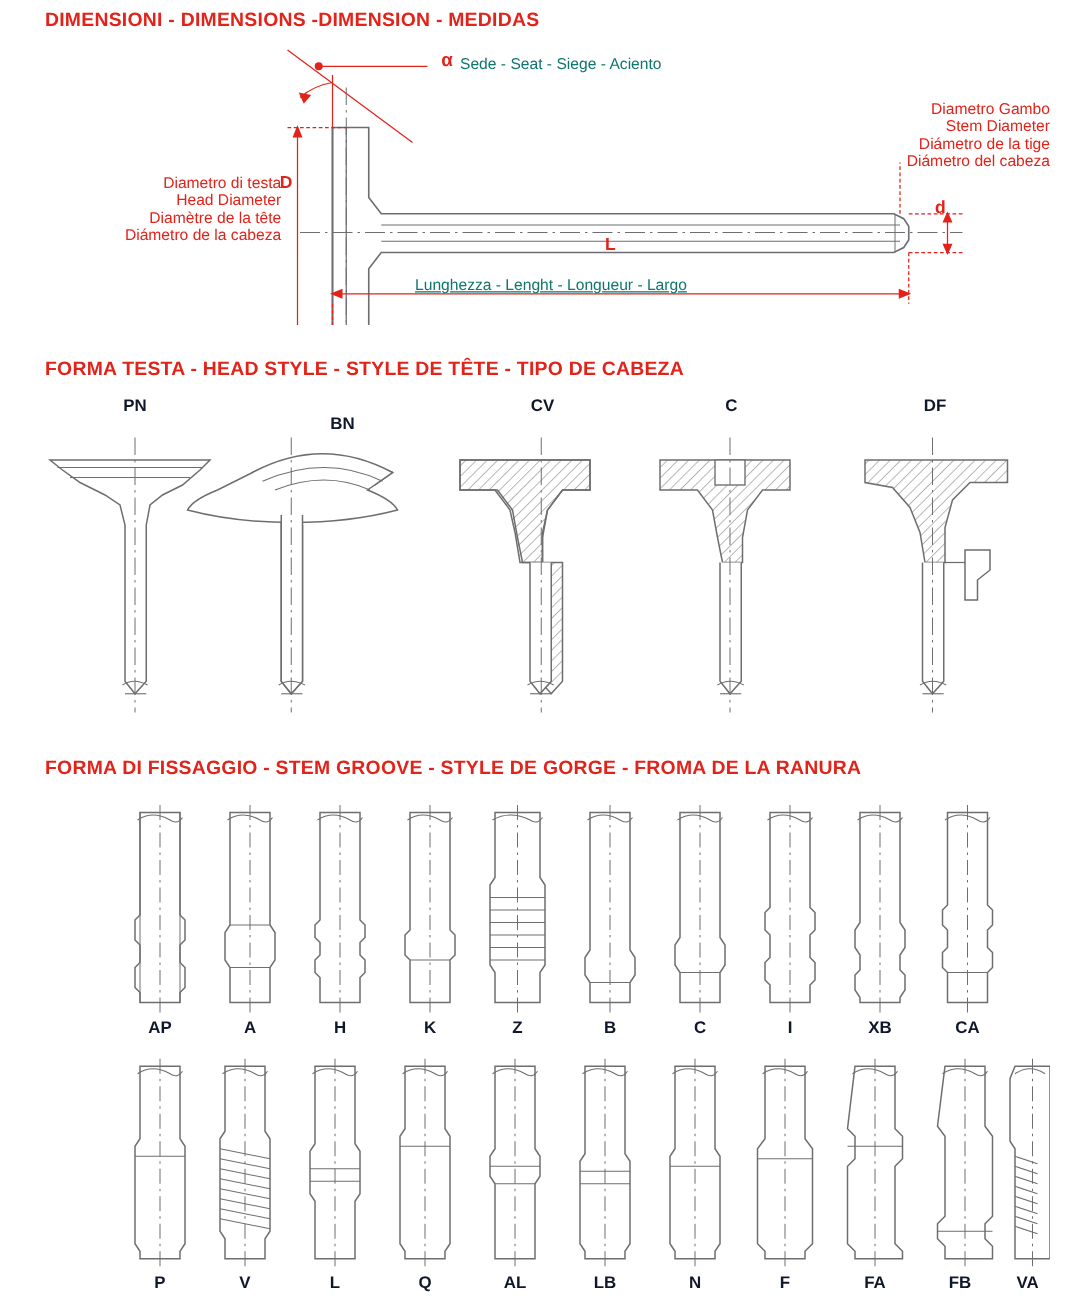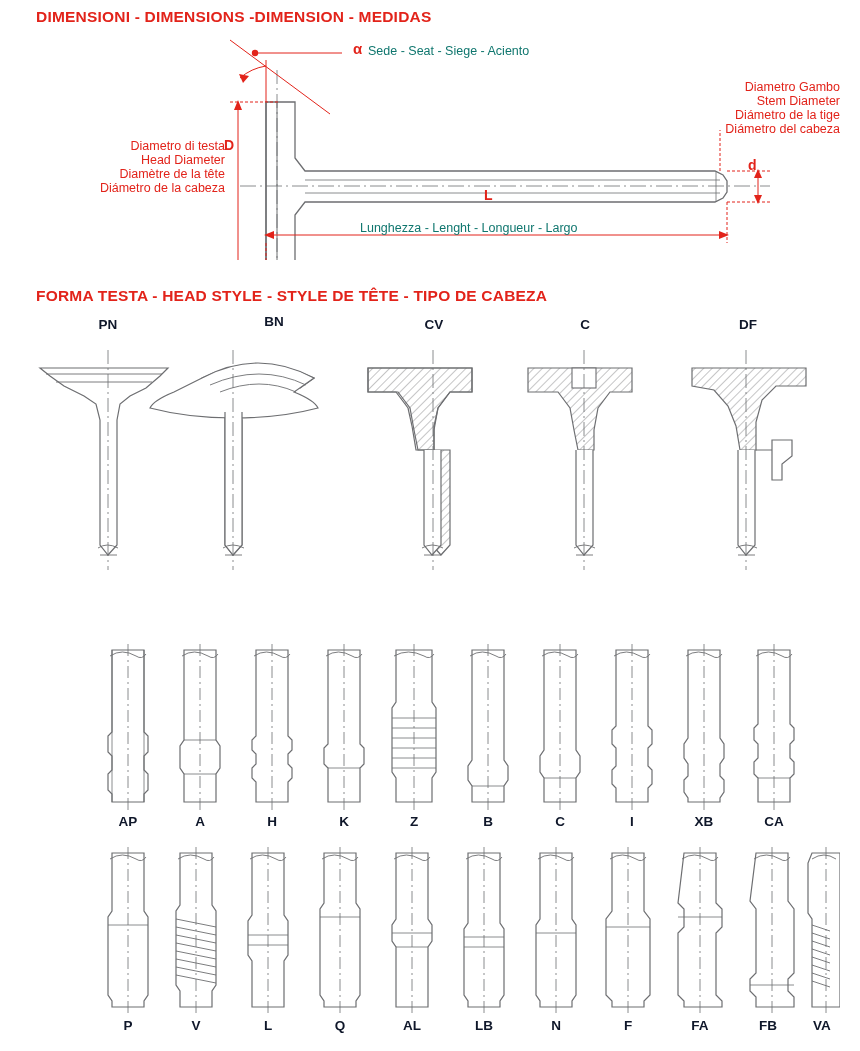--- a/index.html
+++ b/index.html
@@ -131,21 +131,21 @@
 
   <div class="lbl right" style="left:650px;top:80px;width:190px;">Diametro Gambo</div>
   <div class="lbl right" style="left:650px;top:94px;width:190px;">Stem Diameter</div>
   <div class="lbl right" style="left:650px;top:108px;width:190px;">Diámetro de la tige</div>
   <div class="lbl right" style="left:650px;top:122px;width:190px;">Diámetro del cabeza</div>
 
   <div class="lbl bold" style="left:748px;top:158px;font-size:14px;">d</div>
 
   <div class="lbl bold" style="left:484px;top:188px;font-size:14px;">L</div>
 
-  <div class="lbl gray" style="left:360px;top:221px;">Lunghezza - Lenght - Longueur - Largo</div>
+  <div class="lbl gray" style="left:332px;top:221px;text-decoration:underline;">Lunghezza - Lenght - Longueur - Largo</div>
 
   <div class="section-title" style="left:36px;top:287px;">FORMA TESTA - HEAD STYLE - STYLE DE TÊTE - TIPO DE CABEZA</div>
 
   <svg class="head-svg" style="left:20px;top:330px;" width="820" height="250" viewBox="0 0 820 250">
     <defs>
       <pattern id="hatchA" width="6" height="6" patternTransform="rotate(45)" patternUnits="userSpaceOnUse">
         <line x1="0" y1="0" x2="0" y2="6" stroke="#6d6e71" stroke-width=".8"></line>
       </pattern>
       <pattern id="hatchB" width="6" height="6" patternTransform="rotate(-45)" patternUnits="userSpaceOnUse">
         <line x1="0" y1="0" x2="0" y2="6" stroke="#6d6e71" stroke-width=".8"></line>
@@ -206,25 +206,26 @@
       <path d="M736 120 L752 120" fill="none" stroke="#6d6e71" stroke-width="1"></path>
       <path d="M718 225 L735 225" fill="none" stroke="#6d6e71" stroke-width=".9"></path>
       <path d="M716 218 q 10 -6 21 0" fill="none" stroke="#6d6e71" stroke-width=".9"></path>
     </g>
     <g stroke="#6d6e71" stroke-width=".8" stroke-dasharray="14 4 2 4">
       <line x1="726" y1="20" x2="726" y2="240"></line>
     </g>
   </svg>
 
   <div class="code" style="left:78px;top:317px;">PN</div>
-  <div class="code" style="left:244px;top:314px;">BN</div>
+  <div class="code" style="left:244px;top:331px;">BN</div>
   <div class="code" style="left:404px;top:317px;">CV</div>
   <div class="code" style="left:555px;top:317px;">C</div>
   <div class="code" style="left:718px;top:317px;">DF</div>
 
+  <div class="section-title" style="left:36px;top:606px;">FORMA DI FISSAGGIO - STEM GROOVE - STYLE DE GORGE - FROMA DE LA RANURA</div>
 
   <svg class="groove-svg" style="left:100px;top:640px;" width="720" height="180" viewBox="0 0 720 180">
     <g stroke="#6d6e71" stroke-width="1.2" fill="#fff">
 
       <path d="M12 10 L44 10 L44 92 L48 96 L48 112 L44 116 L44 130 L48 134 L48 150 L44 154 L44 162 L12 162 L12 154 L8 150 L8 134 L12 130 L12 116 L8 112 L8 96 L12 92 Z"></path>
       <path d="M12 10 L12 162" fill="none" stroke-width=".8"></path>
       <path d="M44 10 L44 162" fill="none" stroke-width=".8"></path>
       <path d="M10 16 q 12 -8 26 0 q 6 4 10 -2" fill="none" stroke-width=".9"></path>
 
       <path d="M84 10 L116 10 L116 100 L120 106 L120 128 L116 134 L116 162 L84 162 L84 134 L80 128 L80 106 L84 100 Z"></path>

